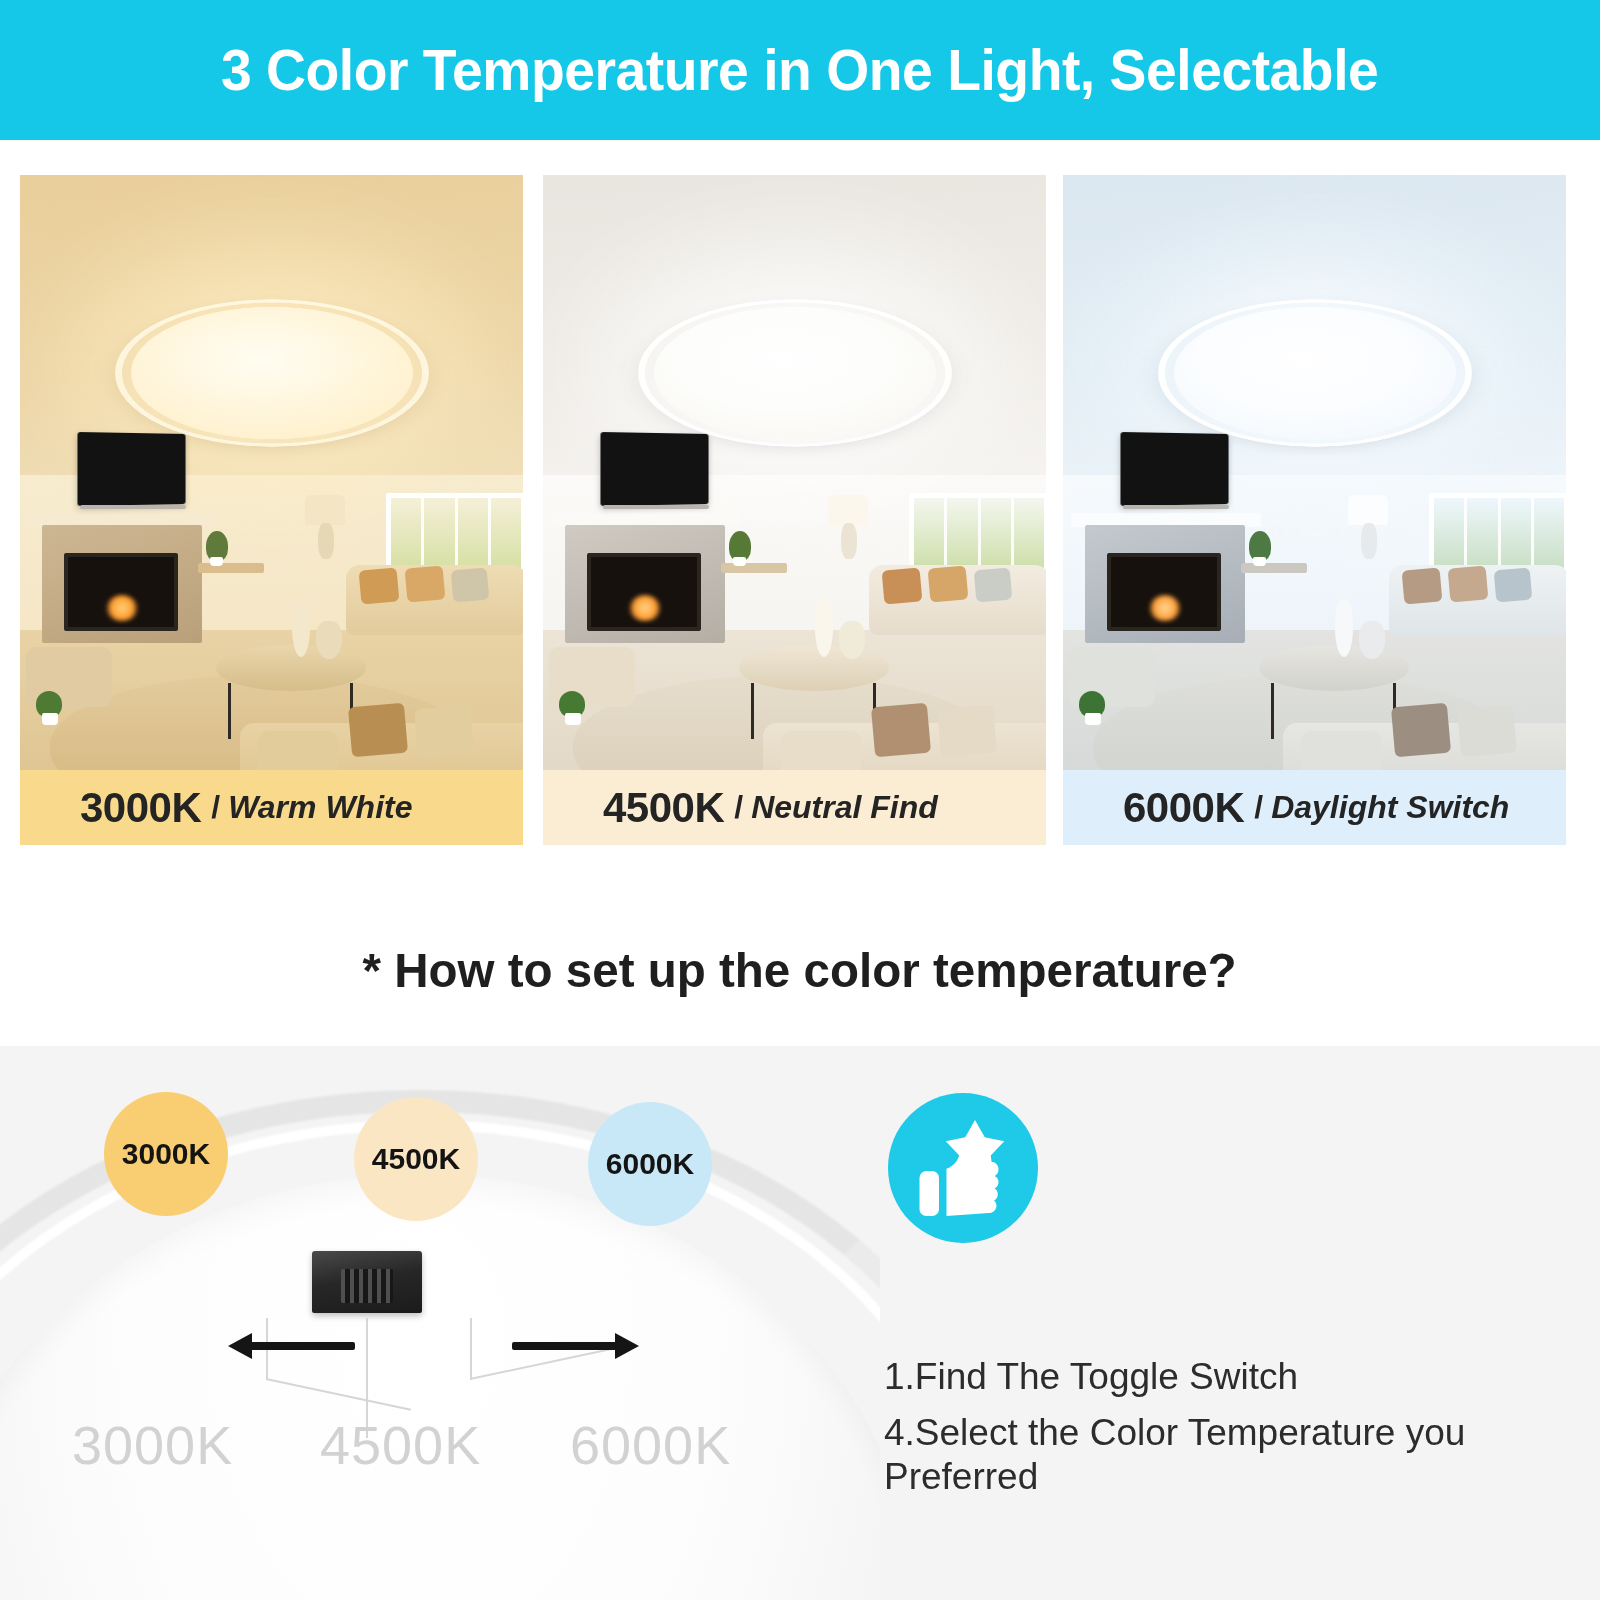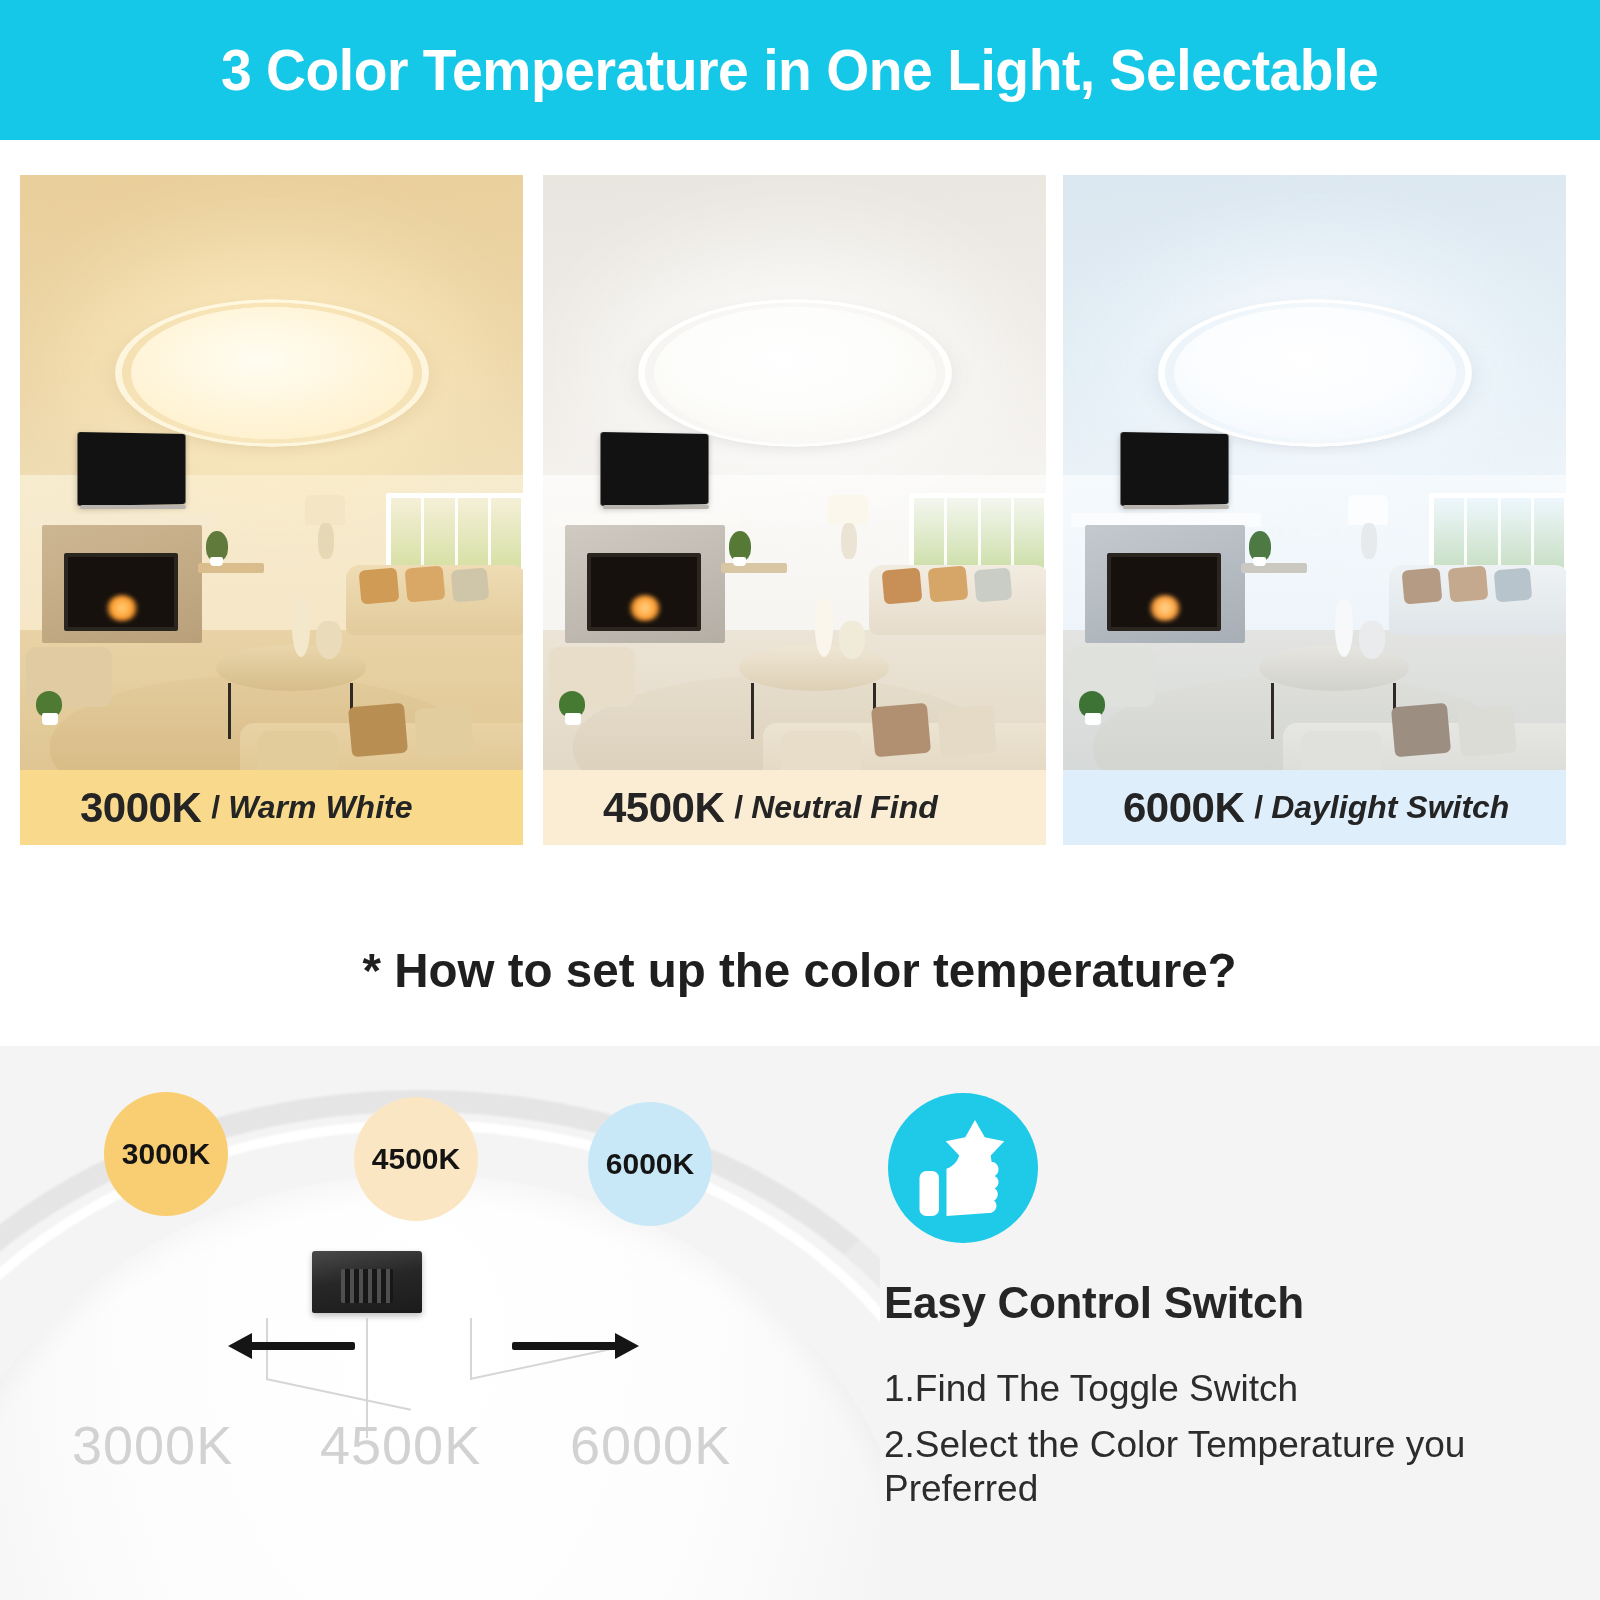--- a/index.html
+++ b/index.html
@@ -186,21 +186,21 @@
   .icon-circle {
     position:absolute; left:8px; top:47px; width:150px; height:150px;
     border-radius:50%; background:#1FC9E8;
   }
   .info-title {
     position:absolute; left:4px; top:232px; width:700px;
     font-size:44px; font-weight:bold; color:#262626; letter-spacing:-0.3px;
   }
   .info-step {
     position:absolute; left:4px; width:660px;
-    font-size:37px; color:#2c2c2c; line-height:1.18;margin-top:12px;
+    font-size:37px; color:#2c2c2c; line-height:1.18;
   }
   .info-step.s1 { top:309px; }
   .info-step.s2 { top:365px; }
 </style>
 </head>
 <body>
 
 <div class="banner">
   <div class="banner-title">3 Color Temperature in One Light, Selectable</div>
 </div>
@@ -416,17 +416,16 @@
   <div class="badge b3" style="top:56px;background:#C9E8F7">6000K</div>
 
   <div class="info">
     <div class="icon-circle">
       <svg viewBox="0 0 100 100" width="150" height="150" aria-hidden="true">
         <path d="M58 18 l6.5 11.5 13 2.6 -9 9.6 1.7 13.1 -12.2 -5.6 -12.2 5.6 1.7 -13.1 -9 -9.6 13 -2.6 Z" fill="#ffffff"></path>
         <rect x="21" y="52" width="13" height="30" rx="4.5" fill="#ffffff"></rect>
         <path d="M39 82 V50.5 c6 -2 9 -7.5 9.5 -13.5 c0.3 -4.2 1.3 -7.2 4.4 -7.2 c3.2 0 4.6 2.9 4.4 6.6 c-0.2 3.5 -1.1 6.6 -2.2 9.4 h13.4 c3 0 5.2 2.3 5.2 5 c0 2.2 -1.2 3.7 -2.6 4.5 c1.6 0.7 2.6 2.2 2.6 4.1 c0 2 -1.1 3.5 -2.6 4.3 c1.3 0.8 2.1 2.1 2.1 3.8 c0 1.9 -1 3.4 -2.5 4.2 c1 0.8 1.6 2 1.6 3.4 c0 2.7 -2.2 4.9 -5.1 4.9 Z" fill="#ffffff"></path>
       </svg>
     </div>
-    <div class="info-title">Easy Control Switch</div>
     <div class="info-step s1">1.Find The Toggle Switch</div>
-    <div class="info-step s2">2.Select the Color Temperature you Preferred</div>
+    <div class="info-step s2">4.Select the Color Temperature you Preferred</div>
   </div>
 </div>
 
 </body></html>

